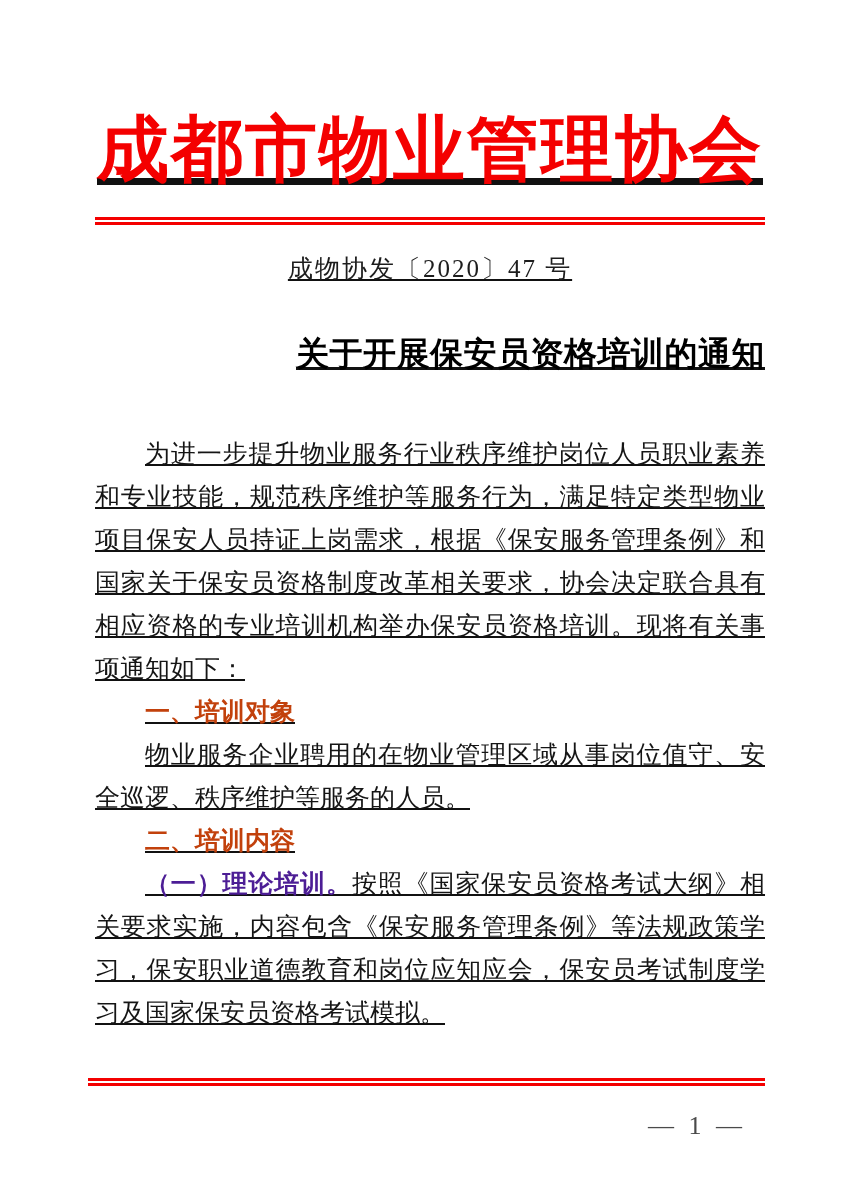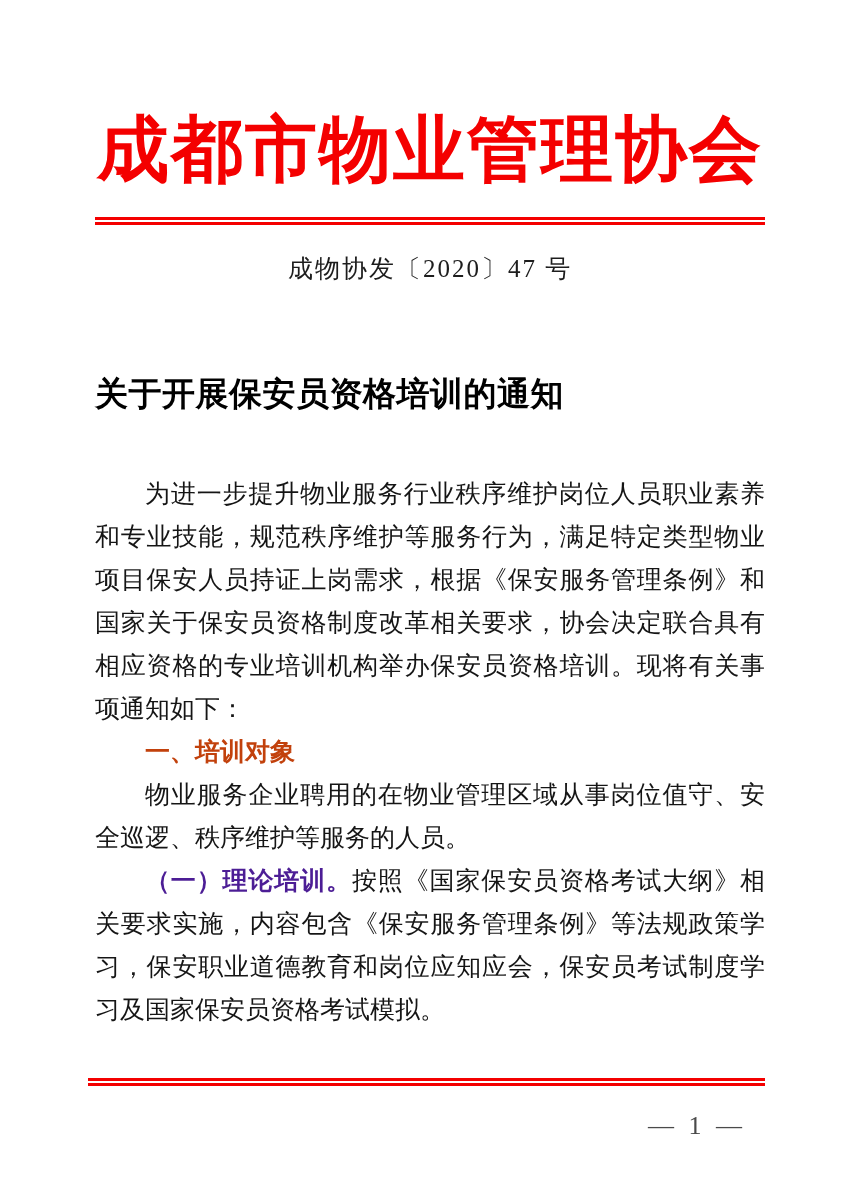--- a/index.html
+++ b/index.html
@@ -12,20 +12,21 @@
     height: 1201px;
     margin: 0 auto;
     background: #ffffff;
     overflow: hidden;
     font-family: "Liberation Serif", "DejaVu Serif", serif;
     color: var(--ink);
   }
 
   .content {
     padding: 0 85px 0 95px;
+    text-decoration: underline;
   }
 
   
   .org-header {
     margin-top: 104px;
     font-size: 72px;
     line-height: 92px;
     font-weight: 900;
     color: var(--accent);
     text-align: center;
@@ -46,25 +47,25 @@
   .doc-number {
     margin-top: 29px;
     font-size: 25px;
     line-height: 30px;
     text-align: center;
     color: #1d1d1d;
     letter-spacing: 2px;
   }
 
   .doc-title {
-    margin-top: 90px;
+    margin-top: 50px;
     font-size: 33px;
     line-height: 40px;
     font-weight: bold;
-    text-align: left;
+    text-align: right;
     color: #000000;
     letter-spacing: 0.5px;
   }
 
   .body-text {
     margin-top: 58px;
     font-size: 25px;
     line-height: 43px;
     text-align: justify;
     text-justify: inter-character;
@@ -117,20 +118,21 @@
     <h1 class="doc-title">关于开展保安员资格培训的通知</h1>
 
     <div class="body-text">
 
       <p class="para">为进一步提升物业服务行业秩序维护岗位人员职业素养和专业技能，规范秩序维护等服务行为，满足特定类型物业项目保安人员持证上岗需求，根据《保安服务管理条例》和国家关于保安员资格制度改革相关要求，协会决定联合具有相应资格的专业培训机构举办保安员资格培训。现将有关事项通知如下：</p>
 
       <p class="section-heading">一、培训对象</p>
 
       <p class="para">物业服务企业聘用的在物业管理区域从事岗位值守、安全巡逻、秩序维护等服务的人员。</p>
 
+      <p class="section-heading">二、培训内容</p>
 
       <p class="para"><span class="bold-lead">（一）理论培训。</span><span>按照《国家保安员资格考试大纲》相关要求实施，内容包含《保安服务管理条例》等法规政策学习，保安职业道德教育和岗位应知应会，保安员考试制度学习及国家保安员资格考试模拟。</span></p>
     </div>
   </div>
 
   <div class="divider footer-divider"></div>
 
   <div class="page-number">— 1 —</div>
 </div>
 

